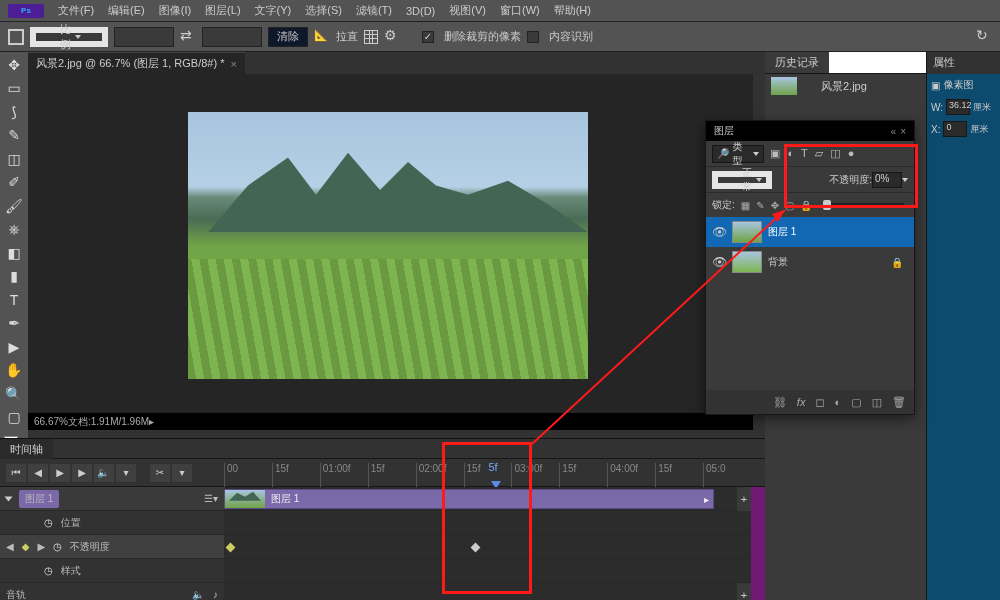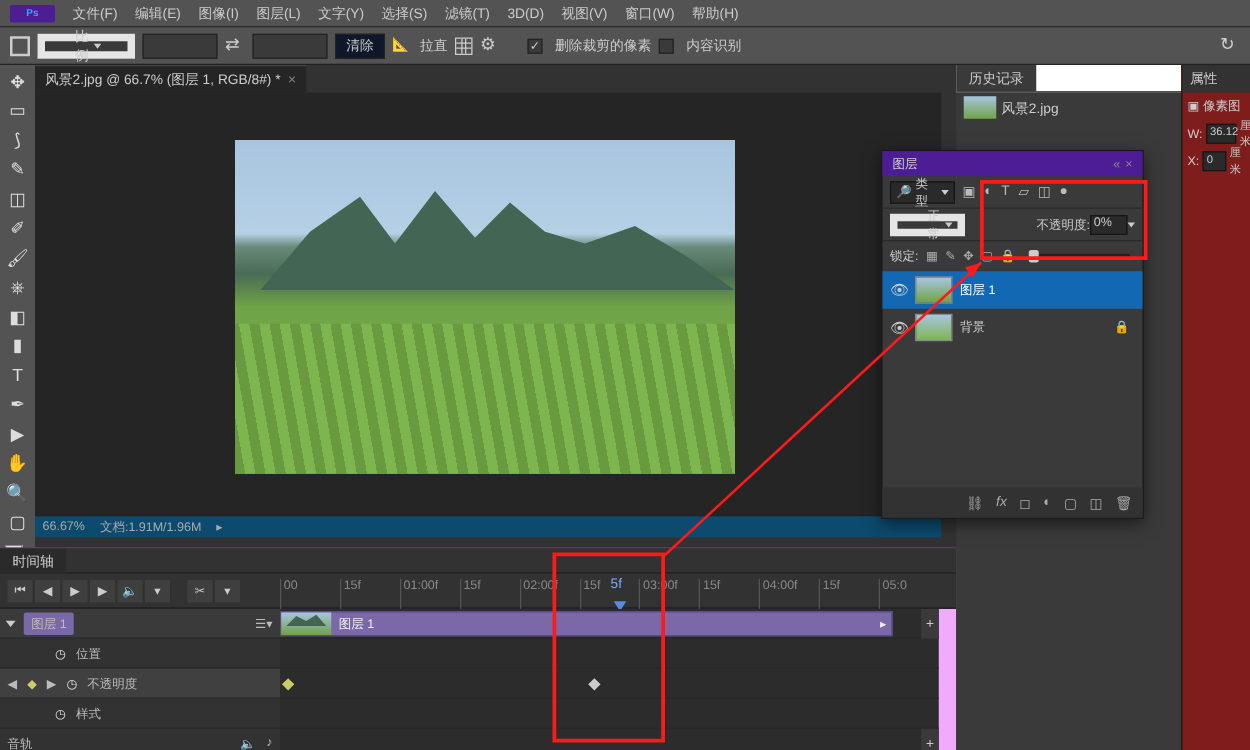--- a/index.html
+++ b/index.html
@@ -30,24 +30,24 @@
   
   .doctab-row{position:absolute;left:28px;top:52px;height:22px;display:flex;background:#323232}
   .doctab{background:#252525;height:22px;display:flex;align-items:center;padding:0 8px;gap:6px;border-top:1px solid #444}
   .doctab .x{color:#888}
   
   .canvas-area{position:absolute;left:28px;top:74px;width:725px;height:346px;background:#252525;overflow:hidden}
   .image-placeholder{position:absolute;left:160px;top:38px;width:400px;height:267px;background:linear-gradient(180deg,#a8c5e0 0%,#b5d0e5 28%,#6a8a7a 32%,#4a6b55 40%,#6fa347 50%,#7db54f 100%)}
   .mountain{position:absolute;left:0;bottom:55%;width:100%;height:35%;clip-path:polygon(5% 100%,15% 50%,25% 20%,32% 60%,40% 15%,48% 55%,55% 25%,62% 50%,70% 60%,80% 45%,90% 70%,100% 100%);background:#436654}
   .field-lines{position:absolute;bottom:0;left:0;width:100%;height:45%;background:repeating-linear-gradient(80deg,#6a9a3f 0 8px,#7db54f 8px 16px)}
   
-  .zoom-bar{position:absolute;left:28px;top:412px;height:18px;width:725px;background:#0c4a6e;border-top:1px solid #222;display:flex;align-items:center;font-size:10px;color:#aaa;gap:12px;padding-left:6px}
+  .zoom-bar{position:absolute;left:28px;top:412px;height:18px;width:725px;background:#000000;border-top:1px solid #222;display:flex;align-items:center;font-size:10px;color:#aaa;padding-left:6px}
   .scrollbar-v{position:absolute;right:0;top:52px;width:16px;height:368px;background:#444}
   
-  .timeline{position:absolute;left:0;top:438px;width:765px;height:162px;background:#f0abfc;border-top:1px solid #111}
+  .timeline{position:absolute;left:0;top:438px;width:765px;height:162px;background:#701a75;border-top:1px solid #111}
   .tl-tab{height:20px;background:#323232;border-bottom:1px solid #161616}
   .tl-tab span{display:inline-block;background:#2a2a2a;height:20px;padding:3px 10px}
   .tl-controls{height:28px;background:#323232;display:flex;align-items:center;gap:2px;padding:0 6px;border-bottom:1px solid #161616;position:relative}
   .tl-btn{width:20px;height:18px;background:#3f3f3f;display:flex;align-items:center;justify-content:center;color:#ccc;font-size:10px}
   .tl-ruler{position:absolute;left:224px;right:14px;top:0;height:28px;display:flex;color:#888;font-size:10px}
   .tl-ruler div{flex:1;text-align:left;border-left:1px solid #555;padding-left:2px;position:relative;top:4px}
   .playhead{position:absolute;top:2px;width:22px;text-align:center;color:#79a7ff}
   .playhead::after{content:"";position:absolute;left:9px;top:20px;width:0;height:0;border-left:5px solid transparent;border-right:5px solid transparent;border-top:8px solid #5a8ae0}
   .playhead::before{content:"";position:absolute;left:13px;top:28px;width:1px;height:110px;background:#5a8ae0}
   .tl-body{position:relative;height:114px;overflow:hidden}
@@ -62,26 +62,26 @@
   .clip{position:absolute;left:0;top:2px;height:20px;background:#7b68a8;border:1px solid #5a4a85;display:flex;align-items:center;font-size:10px;color:#eee}
   .clip .thumb{width:40px;height:100%;background:linear-gradient(180deg,#a8c5e0 0%,#6fa347 100%)}
   .clip .thumb .mtn{position:absolute;bottom:40%;width:40px;height:10px;clip-path:polygon(10% 100%,30% 20%,50% 60%,70% 10%,90% 100%);background:#436654}
   .keyf{position:absolute;top:9px;width:7px;height:7px;background:#cccc66;transform:rotate(45deg)}
   .add-btn{position:absolute;right:0;top:0;width:14px;height:24px;background:#3a3a3a;display:flex;align-items:center;justify-content:center;color:#ccc}
   
   .panels{position:absolute;right:0;top:52px;width:235px;height:548px;background:#3a3a3a}
   .panel-tabrow{height:22px;background:#ffffff;display:flex;align-items:center;border-bottom:1px solid #161616}
   .ptab{padding:3px 10px;background:#3a3a3a}
   .menu-ico{margin-left:auto;width:20px;height:20px;display:flex;align-items:center;justify-content:center;color:#888}
-  .hist-item{height:24px;display:flex;align-items:center;gap:4px;padding:0 6px}
+  .hist-item{height:24px;display:flex;align-items:center;gap:24px;padding:0 6px}
   .hist-item .th{width:26px;height:18px;background:linear-gradient(180deg,#a8c5e0 0%,#6fa347 100%)}
   .hist-item .folder{width:14px;height:12px;background:#888;clip-path:polygon(0 20%,40% 20%,50% 0,100% 0,100% 100%,0 100%)}
   
   .layers-panel{position:absolute;right:85px;top:120px;width:210px;height:295px;background:#3a3a3a;border:1px solid #161616;box-shadow:0 4px 12px rgba(0,0,0,.5);z-index:50}
-  .layers-panel .hdr{height:20px;background:#4c1d95;display:flex;align-items:center;padding:0 8px;font-size:10px}
+  .layers-panel .hdr{height:20px;background:#000000;display:flex;align-items:center;padding:0 8px;font-size:10px}
   .layers-panel .hdr .win-btns{margin-left:auto;display:flex;gap:4px;color:#888}
   .lp-row{height:26px;display:flex;align-items:center;padding:0 6px;gap:6px;border-bottom:1px solid #2a2a2a;font-size:10px}
   .lp-icons{display:flex;gap:7px;color:#bbb;font-size:11px}
   .lp-search{width:52px;height:18px;background:#2a2a2a;border:1px solid #161616;display:flex;align-items:center;padding:0 4px;gap:3px}
   .opacity-row{display:flex;align-items:center;gap:0;font-size:10px}
   .opacity-row .val{width:30px;height:16px;background:#2a2a2a;border:1px solid #161616;padding:0 2px}
   .lock-row{height:24px;display:flex;align-items:center;gap:6px;padding:0 6px;font-size:10px}
   .lock-icons{display:flex;gap:6px;color:#aaa}
   .slider{flex:1;height:4px;background:#222;position:relative;margin:0 4px}
   .slider .knob{position:absolute;left:0;top:-3px;width:8px;height:10px;background:#ccc;border-radius:2px}
@@ -91,21 +91,21 @@
   .layer-thumb{width:30px;height:22px;background:linear-gradient(180deg,#a8c5e0 0%,#6fa347 100%);border:1px solid #888}
   .layer-thumb.bg{background:linear-gradient(180deg,#a8c5e0 0%,#7db54f 100%)}
   .lock-ico{margin-left:auto;color:#aaa;margin-right:4px}
   .lp-footer{position:absolute;bottom:0;left:0;right:0;height:24px;background:#323232;display:flex;align-items:center;justify-content:flex-end;gap:10px;padding:0 8px;color:#aaa;font-size:11px}
   
   .redbox{position:absolute;border:3px solid #ff1a1a;z-index:60;pointer-events:none}
   .redbox.timeline-box{left:442px;top:442px;width:90px;height:152px}
   .redbox.panel-box{left:784px;top:144px;width:134px;height:64px}
   svg.redarrow{position:absolute;left:0;top:0;width:1000px;height:600px;z-index:55;pointer-events:none}
   
-  .propcol{position:absolute;right:0;top:52px;width:55px;height:548px;background:#7f1d1d;border-left:1px solid #161616}
+  .propcol{position:absolute;right:0;top:52px;width:74px;height:548px;background:#0c4a6e;border-left:1px solid #161616}
   .propcol .ptab{display:block;height:22px;background:#323232;padding:3px 6px}
   .propcol .prow{height:22px;display:flex;align-items:center;padding:0 4px;gap:3px;font-size:10px}
   .propcol .pval{width:24px;height:16px;background:#2a2a2a;border:1px solid #161616;font-size:9px;padding:0 2px}
 </style>
 </head>
 <body>
 
 <div class="menubar">
   <div class="logo">Ps</div>
   <span>文件(F)</span>

